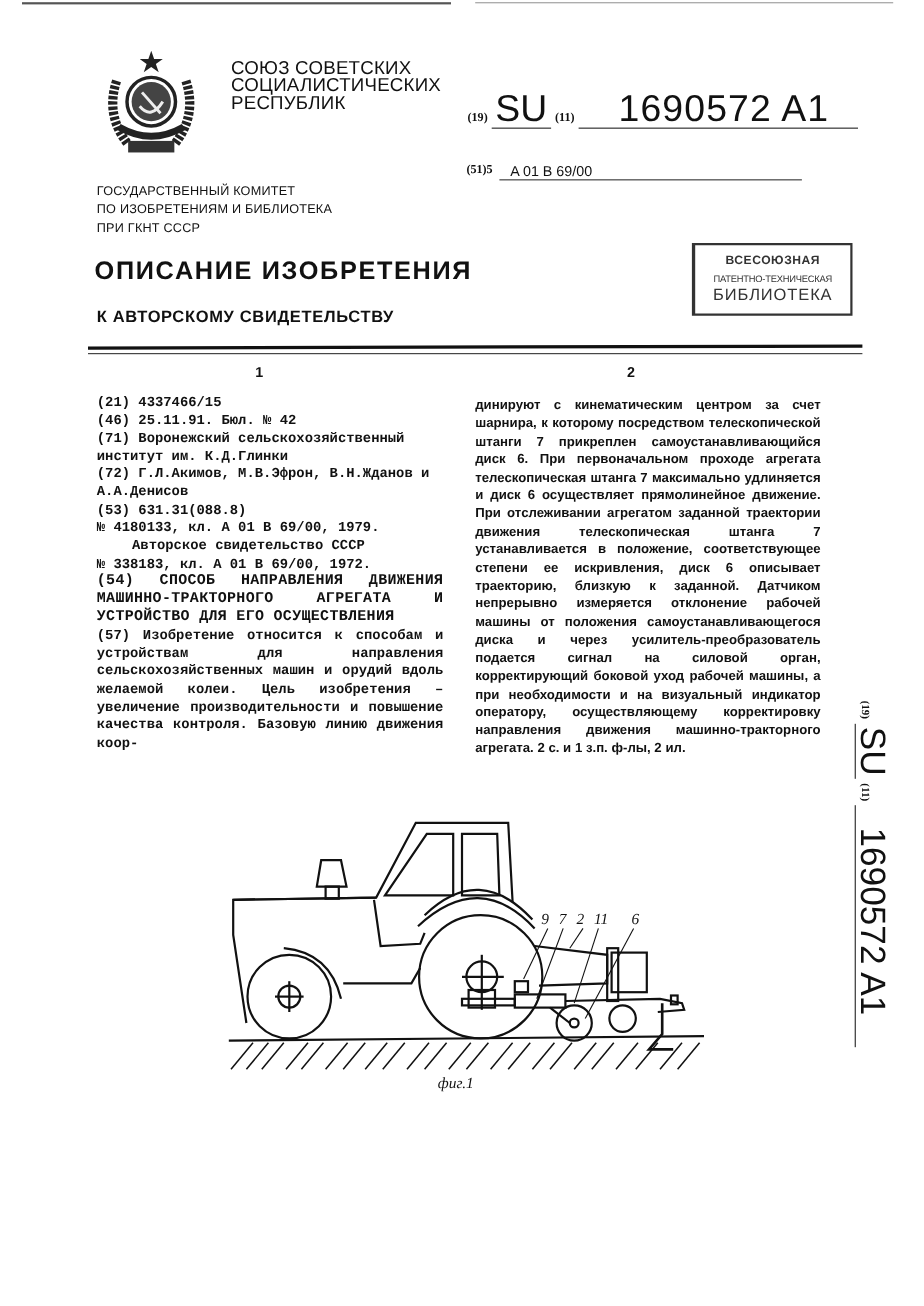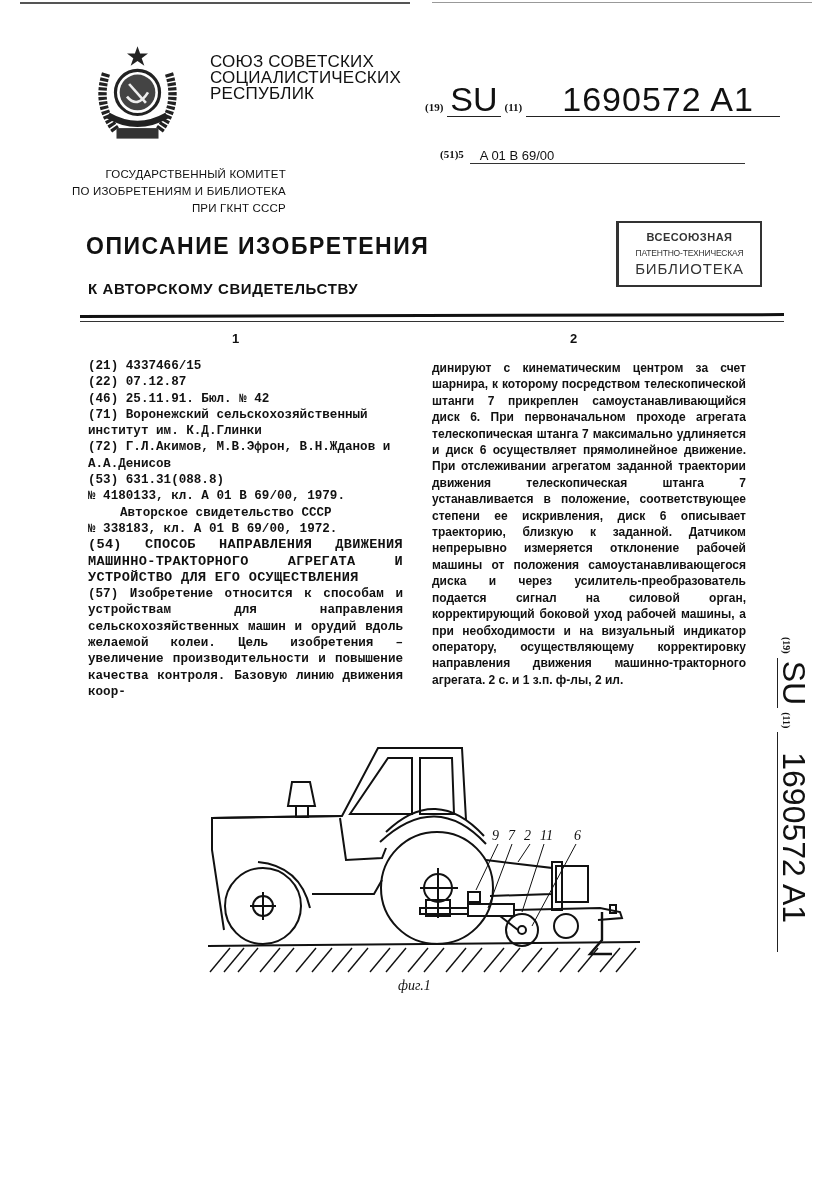--- a/index.html
+++ b/index.html
@@ -15,45 +15,45 @@
       position: absolute; top: 2px; height: 2px; background: #555;
     }
     .emblem {
       position: absolute; left: 85px; top: 42px; width: 105px; height: 105px;
     }
     .ussr-name {
       position: absolute; left: 210px; top: 54px;
       font-size: 17px; line-height: 16px; letter-spacing: 0.2px;
     }
     .committee {
-      position: absolute; left: 72px; top: 166px;
-      font-size: 11.5px; line-height: 17px; letter-spacing: 0.2px; text-align: right;
+      position: absolute; left: 88px; top: 166px;
+      font-size: 11.5px; line-height: 17px; letter-spacing: 0.2px;
     }
     .patent-no {
       position: absolute; left: 425px; top: 82px;
       display: flex; align-items: flex-end; white-space: nowrap;
     }
     .code-tag { font-family: "Liberation Serif", serif; font-size: 11px; font-weight: bold; margin-bottom: 4px; }
     .su-mark { font-size: 34px; line-height: 34px; border-bottom: 1.5px solid #222; padding: 0 3px; margin: 0 4px; }
     .number-mark { font-size: 34px; line-height: 34px; border-bottom: 1.5px solid #222; padding: 0 4px 0 36px; margin-left: 4px; width: 214px; letter-spacing: 1px; }
     .ipc {
-      position: absolute; left: 440px; top: 148px;
+      position: absolute; left: 424px; top: 148px;
       display: flex; align-items: flex-end; white-space: nowrap;
     }
     .ipc-value { font-size: 13px; border-bottom: 1px solid #333; width: 265px; padding-left: 10px; margin-left: 6px; }
     .doc-title {
       position: absolute; left: 86px; top: 228px;
       font-size: 23px; letter-spacing: 1.5px; line-height: 36px; font-weight: bold;
     }
     .doc-subtitle {
       position: absolute; left: 88px; top: 280px;
       font-size: 15px; font-weight: bold; letter-spacing: 0.6px;
     }
     .stamp {
-      position: absolute; left: 616px; top: 221px; width: 146px; height: 66px;
+      position: absolute; left: 629px; top: 221px; width: 146px; height: 66px;
       border: 2px solid #333; border-left-width: 3px;
       text-align: center; font-size: 10px; line-height: 16px; color: #333;
       box-sizing: border-box; padding-top: 6px;
     }
     .stamp .l1 { font-weight: bold; font-size: 11px; letter-spacing: 0.5px; }
     .stamp .l2 { font-size: 8.5px; letter-spacing: -0.2px; }
     .stamp .l3 { font-size: 15px; letter-spacing: 0.8px; }
     .rule-thick { position: absolute; left: 80px; top: 314px; width: 704px; height: 3px; background: #111; transform: rotate(-0.15deg); }
     .rule-thin { position: absolute; left: 80px; top: 321px; width: 704px; height: 1px; background: #333; }
     .col-num { position: absolute; top: 331px; font-size: 13px; font-weight: bold; }
@@ -136,21 +136,20 @@
 </div>
 
 <div class="rule-thick"></div>
 <div class="rule-thin"></div>
 
 <div class="col-num" style="left:232px;">1</div>
 <div class="col-num" style="left:570px;">2</div>
 
 <div class="col-left">
   <p>(21) 4337466/15</p>
-  <p>(22) 07.12.87</p>
   <p>(46) 25.11.91. Бюл. № 42</p>
   <p>(71) Воронежский сельскохозяйственный институт им. К.Д.Глинки</p>
   <p>(72) Г.Л.Акимов, М.В.Эфрон, В.Н.Жданов и А.А.Денисов</p>
   <p>(53) 631.31(088.8)</p>
   <p>№ 4180133, кл. А 01 В 69/00, 1979.</p>
   <p class="indent">Авторское свидетельство СССР</p>
   <p>№ 338183, кл. А 01 В 69/00, 1972.</p>
   <p class="upper">(54) СПОСОБ НАПРАВЛЕНИЯ ДВИЖЕНИЯ МАШИННО-ТРАКТОРНОГО АГРЕГАТА И УСТРОЙСТВО ДЛЯ ЕГО ОСУЩЕСТВЛЕНИЯ</p>
   <p class="abstract">(57) Изобретение относится к способам и устройствам для направления сельскохозяйственных машин и орудий вдоль желаемой колеи. Цель изобретения – увеличение производительности и повышение качества контроля. Базовую линию движения коор-</p>
 </div>

